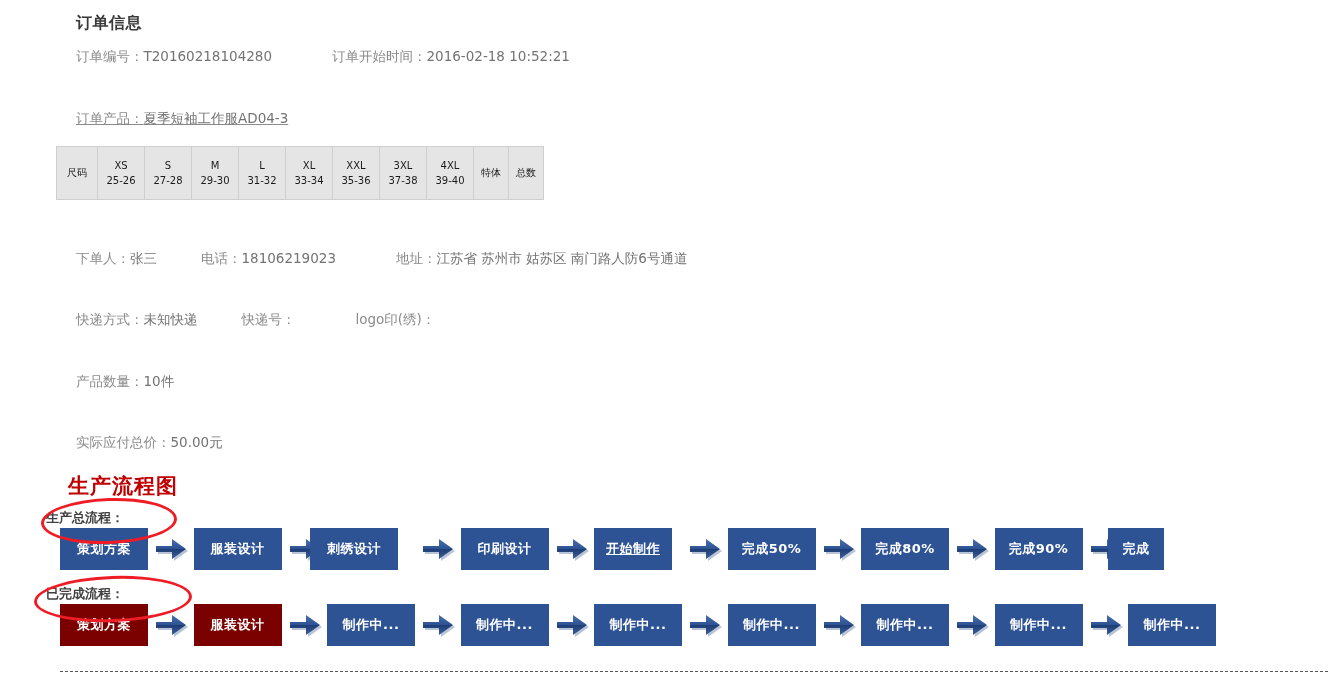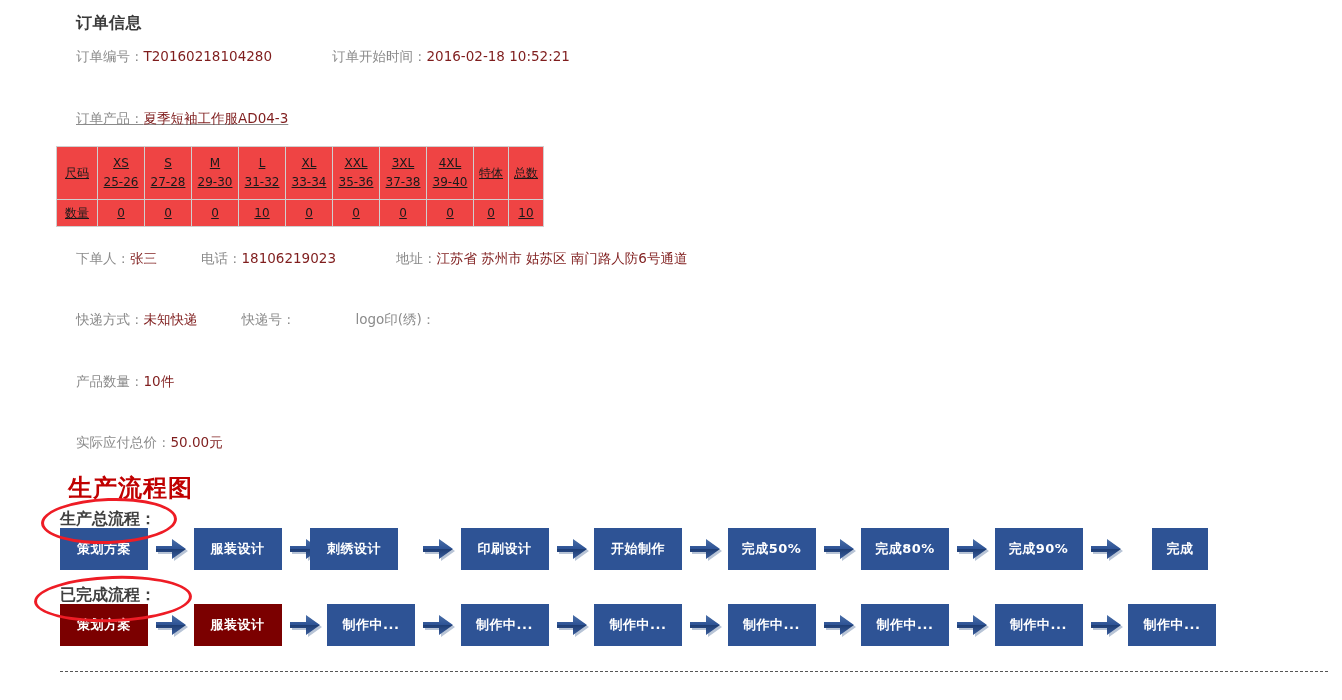--- a/index.html
+++ b/index.html
@@ -37,41 +37,40 @@
     text-align: right;
   }
   .info-line {
     position: absolute;
     left: 76px;
     font-size: 13.5px;
     color: #8b8b8b;
     white-space: nowrap;
   }
   .info-line .lbl { color: #8b8b8b; margin-top: 27px; }
-  .info-line .val { color: #7f1d1d; }
+  .info-line .val { color: #737373; }
   .gap-m { display: inline-block; width: 44px; }
   .gap-l { display: inline-block; width: 60px; }
 
   #line-orderno { top: 48px; }
   #line-product { top: 110px; text-decoration: underline; }
   #line-person  { top: 250px; }
   #line-express { top: 311px; }
   #line-qty     { top: 373px; }
   #line-total   { top: 434px; }
 
   
   #size-table {
     position: absolute;
     left: 56px;
     top: 146px;
     border-collapse: collapse;
-    font-size: 12px;
+    font-size: 10px;
     color: #1a1a1a;
-    background: #ef4444;
-    text-decoration: underline;
+    background: #e5e5e5;
   }
   #size-table td, #size-table th {
     border: 1px solid #cfcfcf;
     text-align: center;
     vertical-align: middle;
     font-weight: normal;
     padding: 0;
     font-family: "DejaVu Sans", "Liberation Sans", sans-serif;
   }
   #size-table .hdr-cell {
@@ -92,34 +91,33 @@
     position: absolute;
     left: 0;
     top: 466px;
     width: 1342px;
     height: 234px;
   }
   #flow-title {
     position: absolute;
     left: 68px;
     top: 6px;
-    font-size: 24px;
+    font-size: 21px;
     font-weight: bold;
     color: #c00000;
     font-family: "DejaVu Serif", "Liberation Serif", serif;
     letter-spacing: 1px;
   }
   .flow-row-label {
     position: absolute;
-    font-size: 16px;
+    font-size: 13px;
     font-weight: bold;
     color: #404040;
     font-family: Liberation Serif, serif;
     white-space: nowrap;
-    padding-left: 14px;
   }
   #label-total { left: 46px; top: 43px; }
   #label-done  { left: 46px; top: 119px; }
 
   .flow-row {
     position: absolute;
     left: 0;
     height: 48px;
   }
   #flow-row-total { top: 62px; }
@@ -216,33 +214,20 @@
           <span class="sz">3XL</span>
           <span class="rg">37-38</span>
         </td>
         <td class="hdr-cell">
           <span class="sz">4XL</span>
           <span class="rg">39-40</span>
         </td>
         <td class="narrow">特体</td>
         <td class="narrow">总数</td>
       </tr>
-      <tr class="qty-row">
-        <td class="first-col">数量</td>
-        <td>0</td>
-        <td>0</td>
-        <td>0</td>
-        <td>10</td>
-        <td>0</td>
-        <td>0</td>
-        <td>0</td>
-        <td>0</td>
-        <td class="narrow">0</td>
-        <td class="narrow">10</td>
-      </tr>
     </tbody>
   </table>
 
   <div class="info-line" id="line-person">
     <span class="lbl">下单人：</span><span class="val">张三</span><span class="gap-m"></span><span class="lbl">电话：</span><span class="val">18106219023</span><span class="gap-l"></span><span class="lbl">地址：</span><span class="val">江苏省 苏州市 姑苏区 南门路人防6号通道</span>
   </div>
 
   <div class="info-line" id="line-express">
     <span class="lbl">快递方式：</span><span class="val">未知快递</span><span class="gap-m"></span><span class="lbl">快递号：</span><span class="val"></span><span class="gap-l"></span><span class="lbl">logo印(绣)：</span><span class="val"></span>
   </div>
@@ -307,21 +292,21 @@
             <linearGradient id="agtotal_steps-3" x1="0" y1="0" x2="0" y2="1">
               <stop offset="0%" stop-color="#4a6fa8"></stop>
               <stop offset="48%" stop-color="#2e5395"></stop>
               <stop offset="52%" stop-color="#1f3e75"></stop>
               <stop offset="100%" stop-color="#3a5d9c"></stop>
             </linearGradient>
           </defs>
           <path d="M2,10 L18,10 L18,3 L32,13 L18,23 L18,16 L2,16 Z" fill="#b8c4d6" transform="translate(2,2)"></path>
           <path d="M2,10 L18,10 L18,3 L32,13 L18,23 L18,16 L2,16 Z" fill="url(#agtotal_steps-3)"></path>
         </svg></div>
-      <div class="flow-box blue" style="left: 594px; width: 88px;">开始制作</div>
+      <div class="flow-box blue" style="left: 594px; width: 78px; text-decoration: underline;">开始制作</div>
       <div class="flow-arrow" style="left: 688px;"><svg width="34" height="26" viewBox="0 0 34 26">
           <defs>
             <linearGradient id="agtotal_steps-4" x1="0" y1="0" x2="0" y2="1">
               <stop offset="0%" stop-color="#4a6fa8"></stop>
               <stop offset="48%" stop-color="#2e5395"></stop>
               <stop offset="52%" stop-color="#1f3e75"></stop>
               <stop offset="100%" stop-color="#3a5d9c"></stop>
             </linearGradient>
           </defs>
           <path d="M2,10 L18,10 L18,3 L32,13 L18,23 L18,16 L2,16 Z" fill="#b8c4d6" transform="translate(2,2)"></path>
@@ -359,21 +344,21 @@
             <linearGradient id="agtotal_steps-7" x1="0" y1="0" x2="0" y2="1">
               <stop offset="0%" stop-color="#4a6fa8"></stop>
               <stop offset="48%" stop-color="#2e5395"></stop>
               <stop offset="52%" stop-color="#1f3e75"></stop>
               <stop offset="100%" stop-color="#3a5d9c"></stop>
             </linearGradient>
           </defs>
           <path d="M2,10 L18,10 L18,3 L32,13 L18,23 L18,16 L2,16 Z" fill="#b8c4d6" transform="translate(2,2)"></path>
           <path d="M2,10 L18,10 L18,3 L32,13 L18,23 L18,16 L2,16 Z" fill="url(#agtotal_steps-7)"></path>
         </svg></div>
-      <div class="flow-box blue" style="left: 1152px; width: 56px;">完成</div>
+      <div class="flow-box blue" style="left: 1108px; width: 56px;">完成</div>
     </div>
 
   <div class="flow-row-label" id="label-done">已完成流程：</div>
   <div class="flow-row" id="flow-row-done">
       <div class="flow-box maroon" style="left: 60px; width: 88px;">策划方案</div>
       <div class="flow-arrow" style="left: 154px;"><svg width="34" height="26" viewBox="0 0 34 26">
           <defs>
             <linearGradient id="agdone_steps-0" x1="0" y1="0" x2="0" y2="1">
               <stop offset="0%" stop-color="#4a6fa8"></stop>
               <stop offset="48%" stop-color="#2e5395"></stop>

